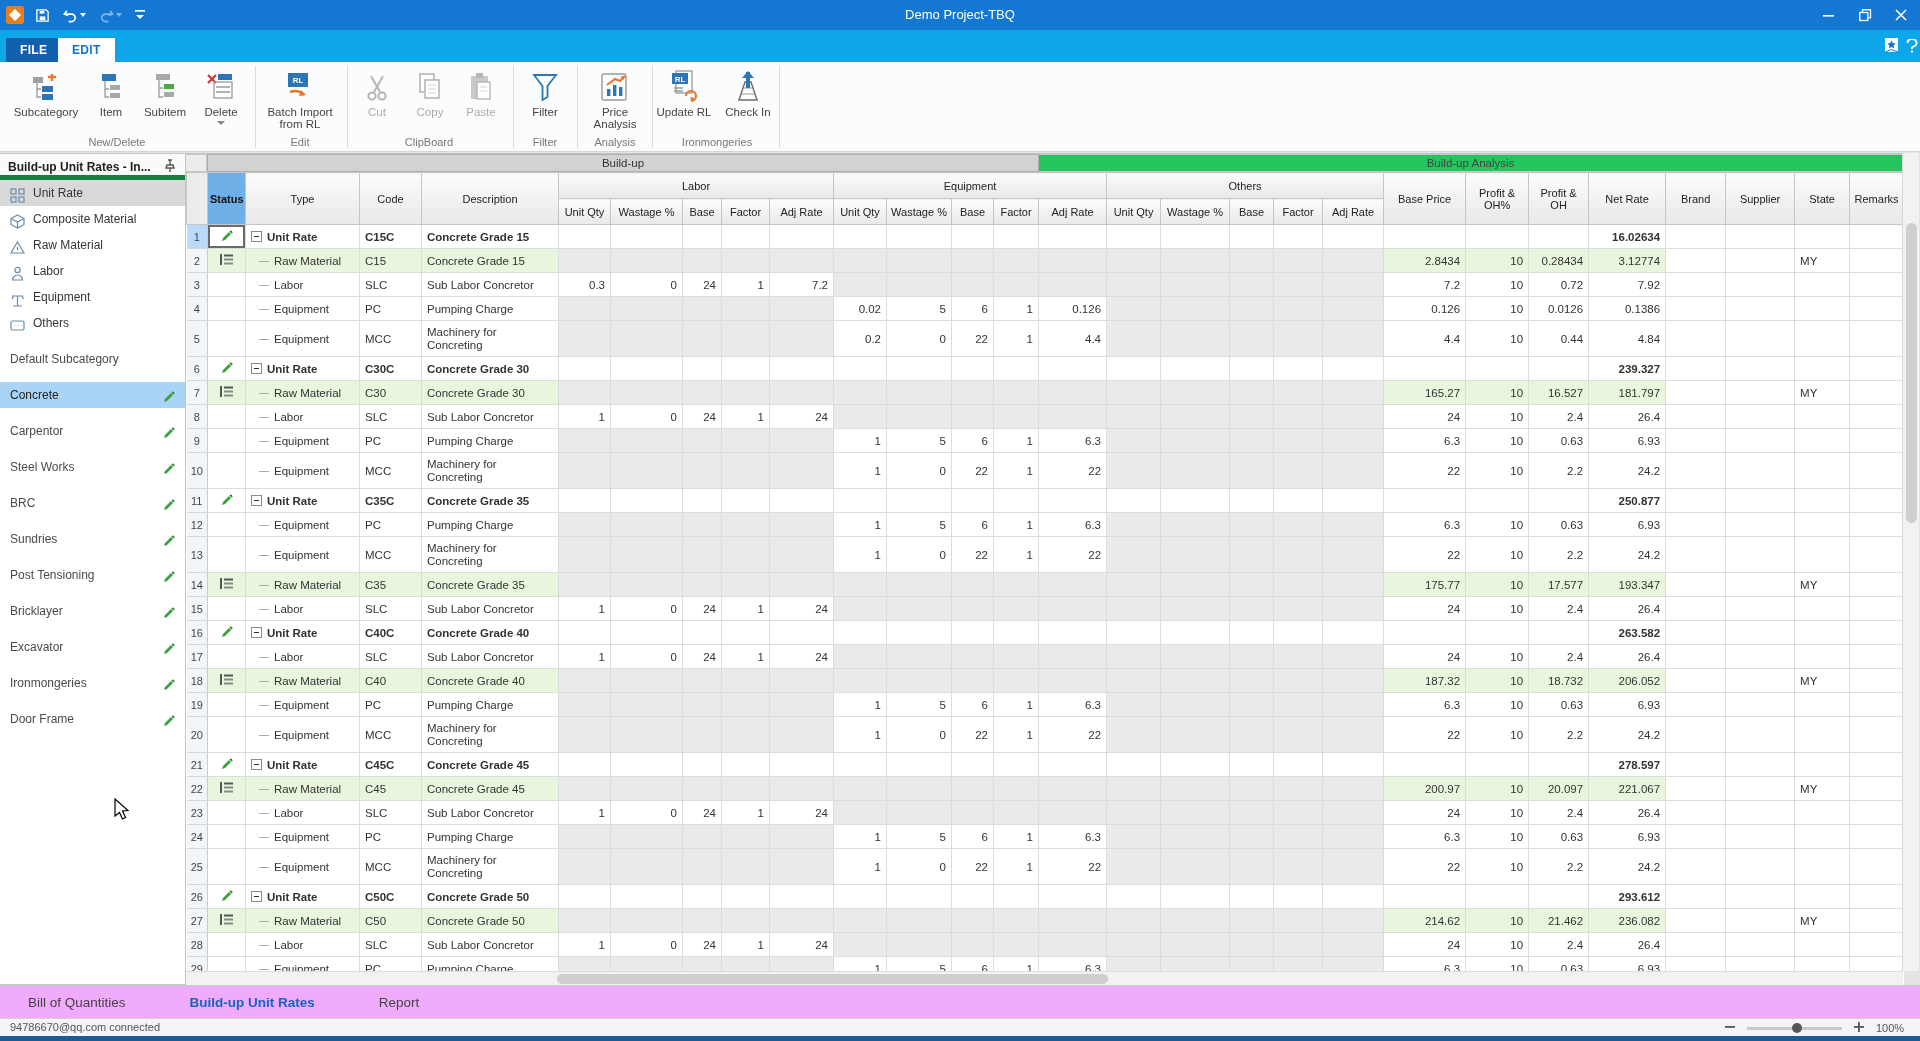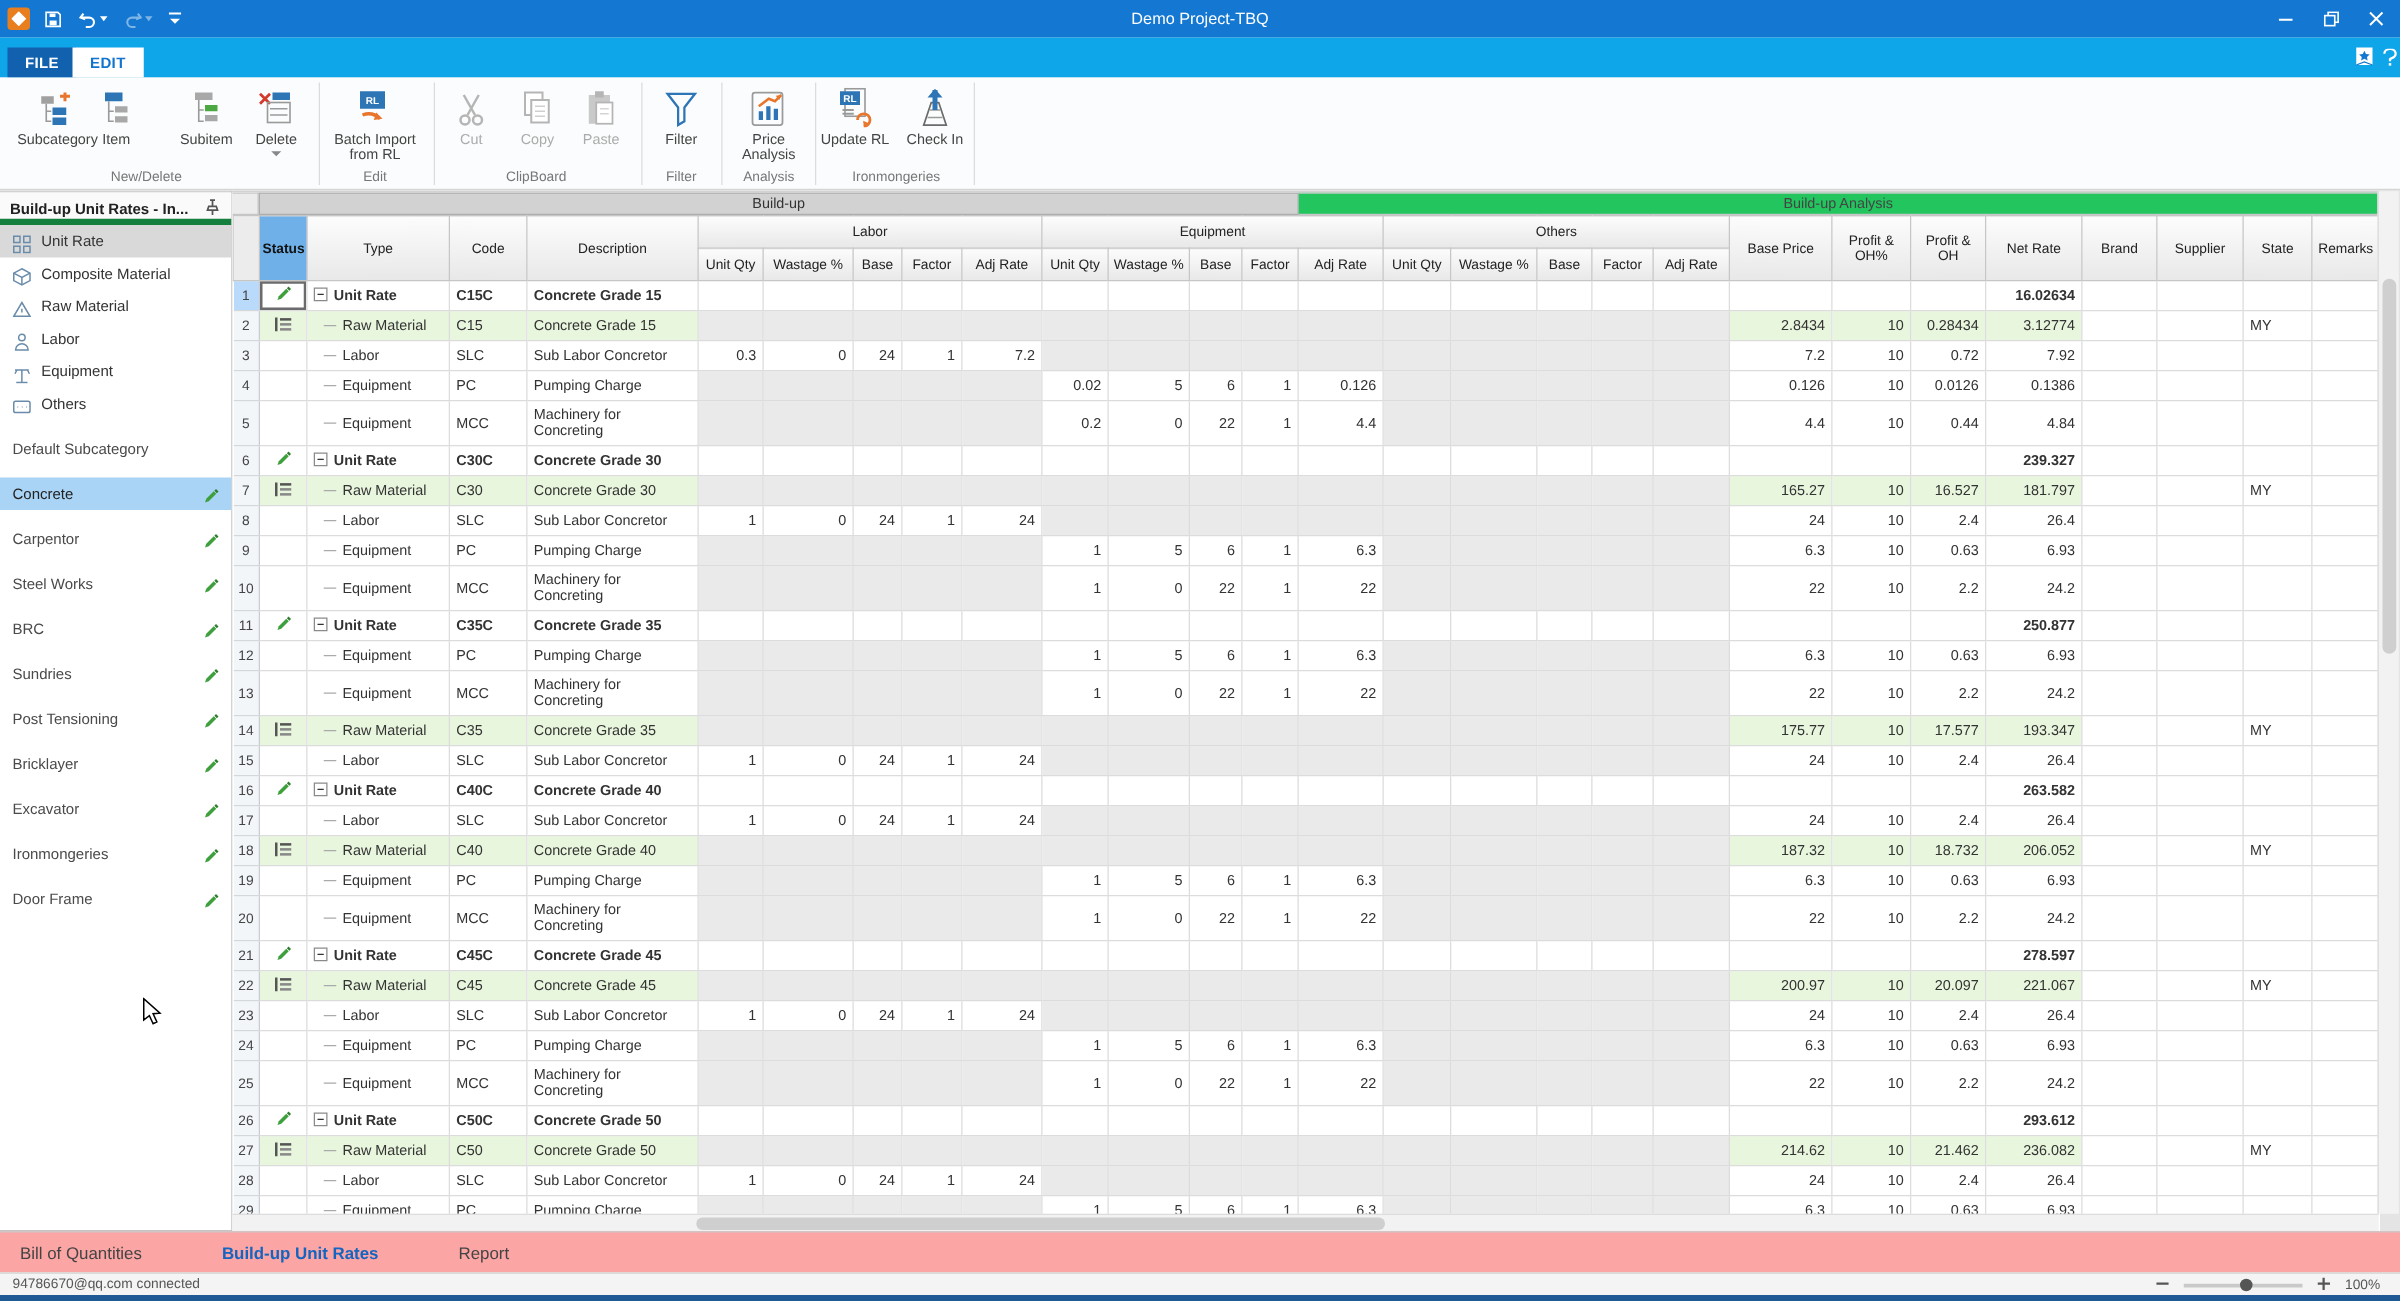--- a/index.html
+++ b/index.html
@@ -72,21 +72,21 @@
   .collapse-box::before { content:""; position:absolute; left:2px; top:4px; width:5px; height:1px; background:#333; }
   .tree-dash { display:inline-block; width:10px; height:1px; background:#aaa; vertical-align:3px; margin:0 5px 0 8px; }
 
   
   #vscroll { position:absolute; left:1902px; top:153px; width:17px; height:818px; background:#f2f2f2; border-left:1px solid #d9d9d9; }
   #vscroll .thumb { position:absolute; left:3px; top:70px; width:11px; height:300px; background:#cfcfcf; border-radius:6px; }
   #hscroll { position:absolute; left:186px; top:971px; width:1717px; height:14px; background:#f2f2f2; border-top:1px solid #dddddd; }
   #hscroll .thumb { position:absolute; left:371px; top:2px; width:551px; height:10px; background:#cfcfcf; border-radius:5px; }
 
   
-  #bottomtabs { position:absolute; left:0; top:985px; width:1920px; height:33px; background:#fca5a5; border-top:1px solid #c9c9c9; display:flex; align-items:center; gap:64px; padding-left:16px; }
+  #bottomtabs { position:absolute; left:0; top:985px; width:1920px; height:33px; background:#f0abfc; border-top:1px solid #c9c9c9; display:flex; align-items:center; gap:64px; padding-left:28px; }
   .btab { font-size:13.5px; color:#444; }
   .btab.active { color:#1565c0; font-weight:bold; }
 
   
   #statusbar { position:absolute; left:0; top:1018px; width:1920px; height:18px; background:#f4f4f4; border-top:1px solid #d2d2d2; font-size:11px; color:#555; }
   #conn-text { position:absolute; left:10px; top:2px; }
   #zoomctl { position:absolute; right:8px; top:0; height:18px; display:flex; align-items:center; gap:10px; }
   #zoom-track { position:relative; width:95px; height:3px; background:#c9c9c9; }
   #zoom-thumb { position:absolute; left:45px; top:-4px; width:10px; height:10px; border-radius:50%; background:#555; }
   .zbtn { font-size:13px; color:#555; width:14px; text-align:center; line-height:14px; }
@@ -175,21 +175,21 @@
           <rect x="2" y="5" width="10" height="6" fill="#a0a0a0"></rect>
           <path d="M15 2 h8 M19 -1 v7" transform="translate(2,3)" stroke="#e8762c" stroke-width="2.4"></path>
           <path d="M6 11 v14 h4 M6 17 h4" fill="none" stroke="#9a9a9a" stroke-width="1.3"></path>
           <rect x="11" y="14" width="11" height="6" fill="#2e75b6"></rect>
           <rect x="11" y="22" width="11" height="6" fill="#2e75b6"></rect>
         </svg>
     </div>
     <div>Subcategory</div>
   </div>
 
-  <div class="rbtn" style="left:71px;width:44px">
+  <div class="rbtn" style="left:89px;width:44px">
     <div class="ric">
       <svg width="28" height="30" viewBox="0 0 28 30">
           <rect x="5" y="2" width="14" height="7" fill="#2e75b6"></rect>
           <path d="M8 9 v16 h4 M8 17 h4" fill="none" stroke="#9a9a9a" stroke-width="1.3"></path>
           <rect x="13" y="13" width="10" height="5" fill="#a8a8a8"></rect>
           <rect x="13" y="21" width="10" height="5" fill="#a8a8a8"></rect>
         </svg>
     </div>
     <div>Item</div>
   </div>

